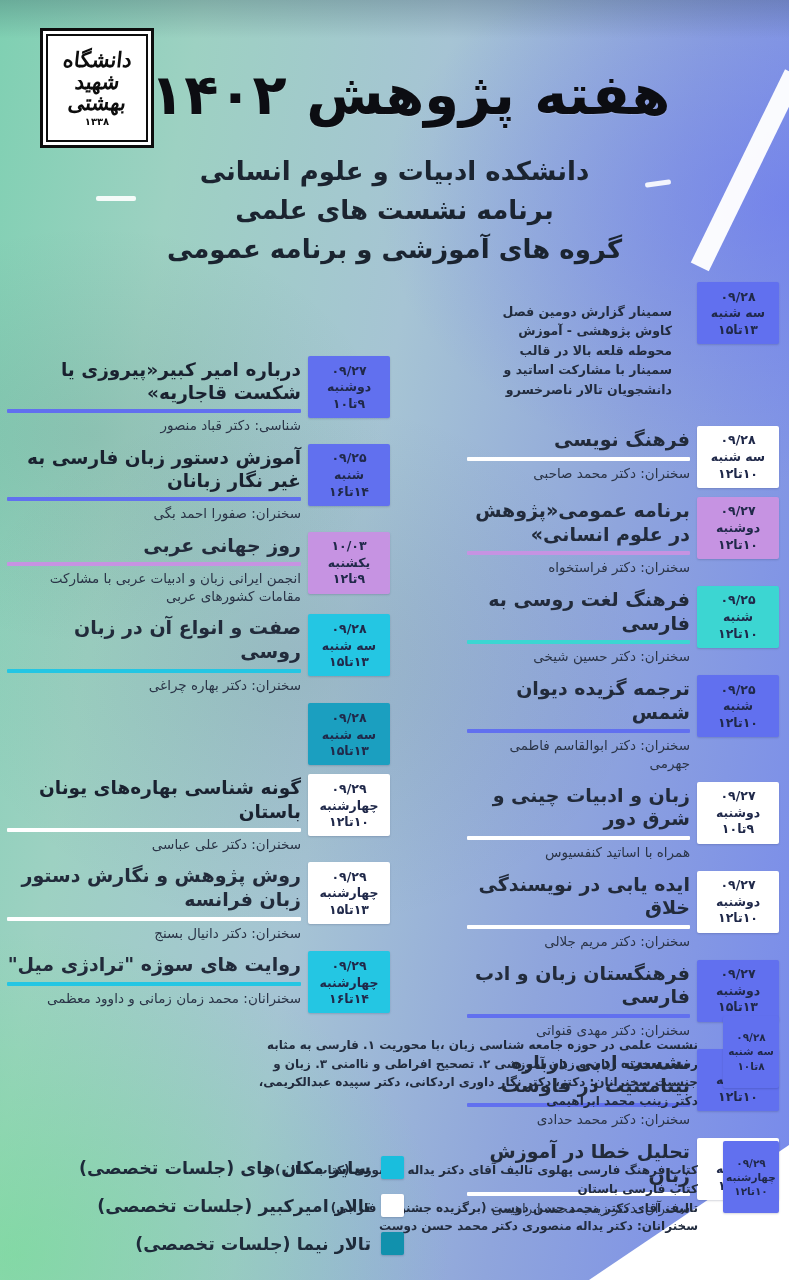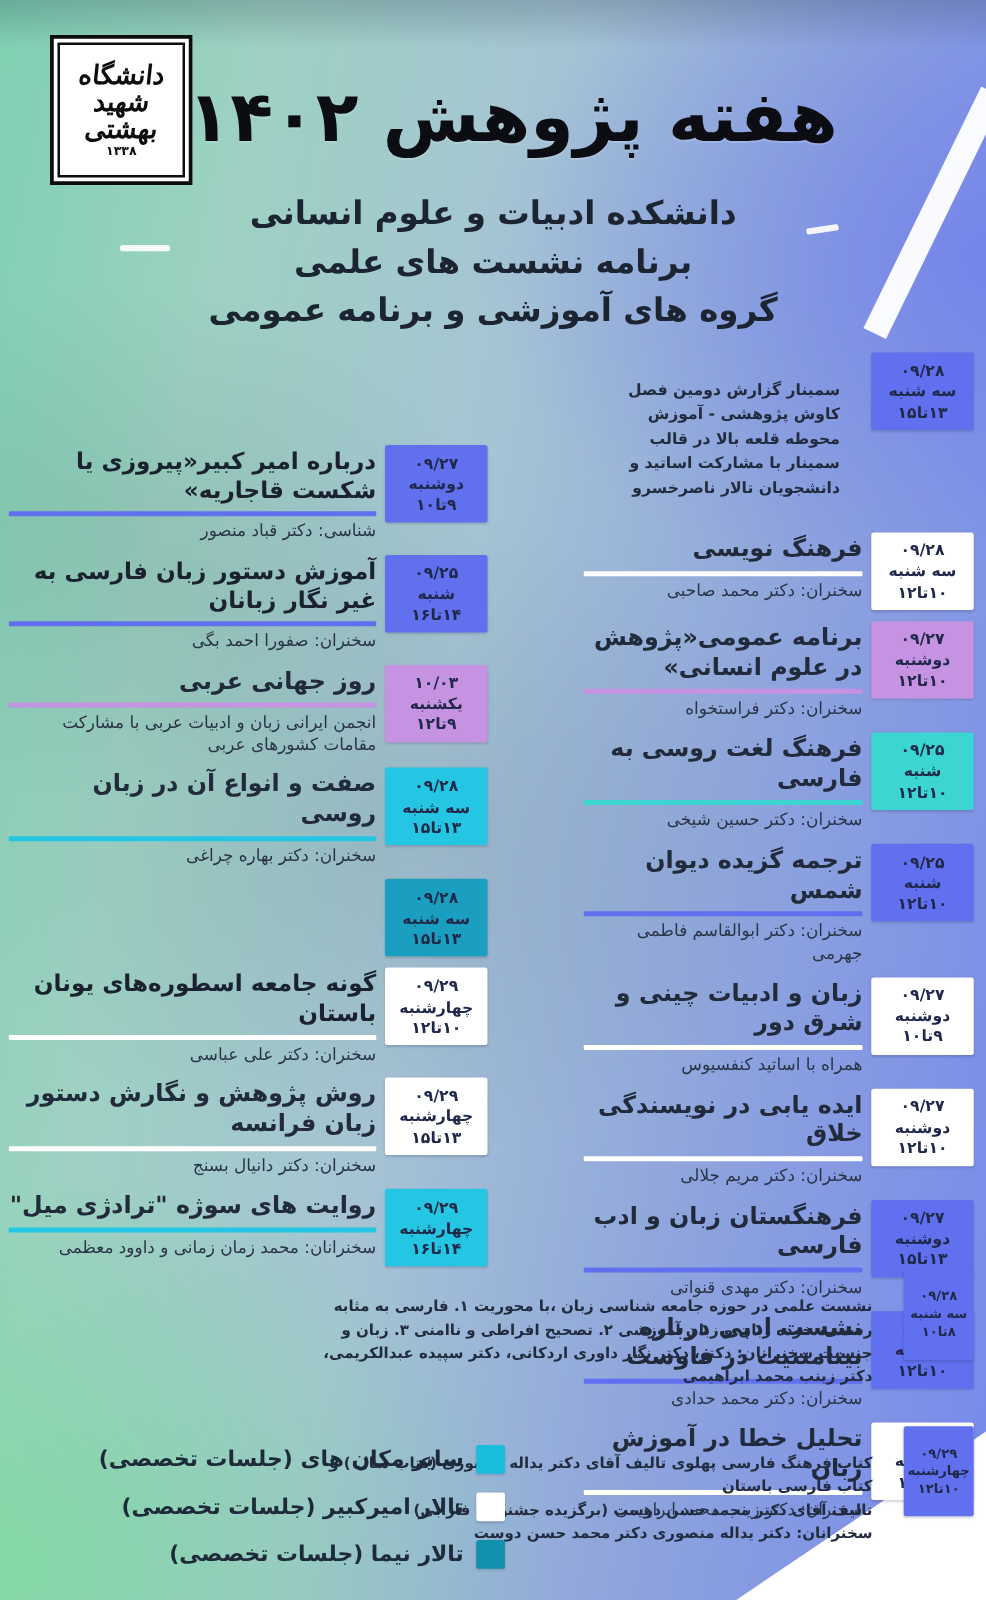--- a/index.html
+++ b/index.html
@@ -273,21 +273,21 @@
         </div>
   </article>
 
   <article class="card">
     <div class="chip" style="background: rgb(255, 255, 255);">
           <span>۰۹/۲۹</span>
           <span>چهارشنبه</span>
           <span>۱۰تا۱۲</span>
         </div>
     <div class="txt">
-      <h3 class="sess-title bold">گونه جامعه اسطوره‌های یونان  باستان</h3>
+      <h3 class="sess-title bold">گونه شناسی بهاره‌های یونان  باستان</h3>
       <div class="rule" style="background: rgb(255, 255, 255);"></div>
       <p class="speaker">سخنران: دکتر علی عباسی</p>
     </div>
   </article>
 
   <article class="card">
     <div class="chip" style="background: rgb(255, 255, 255);">
           <span>۰۹/۲۹</span>
           <span>چهارشنبه</span>
           <span>۱۳تا۱۵</span>

